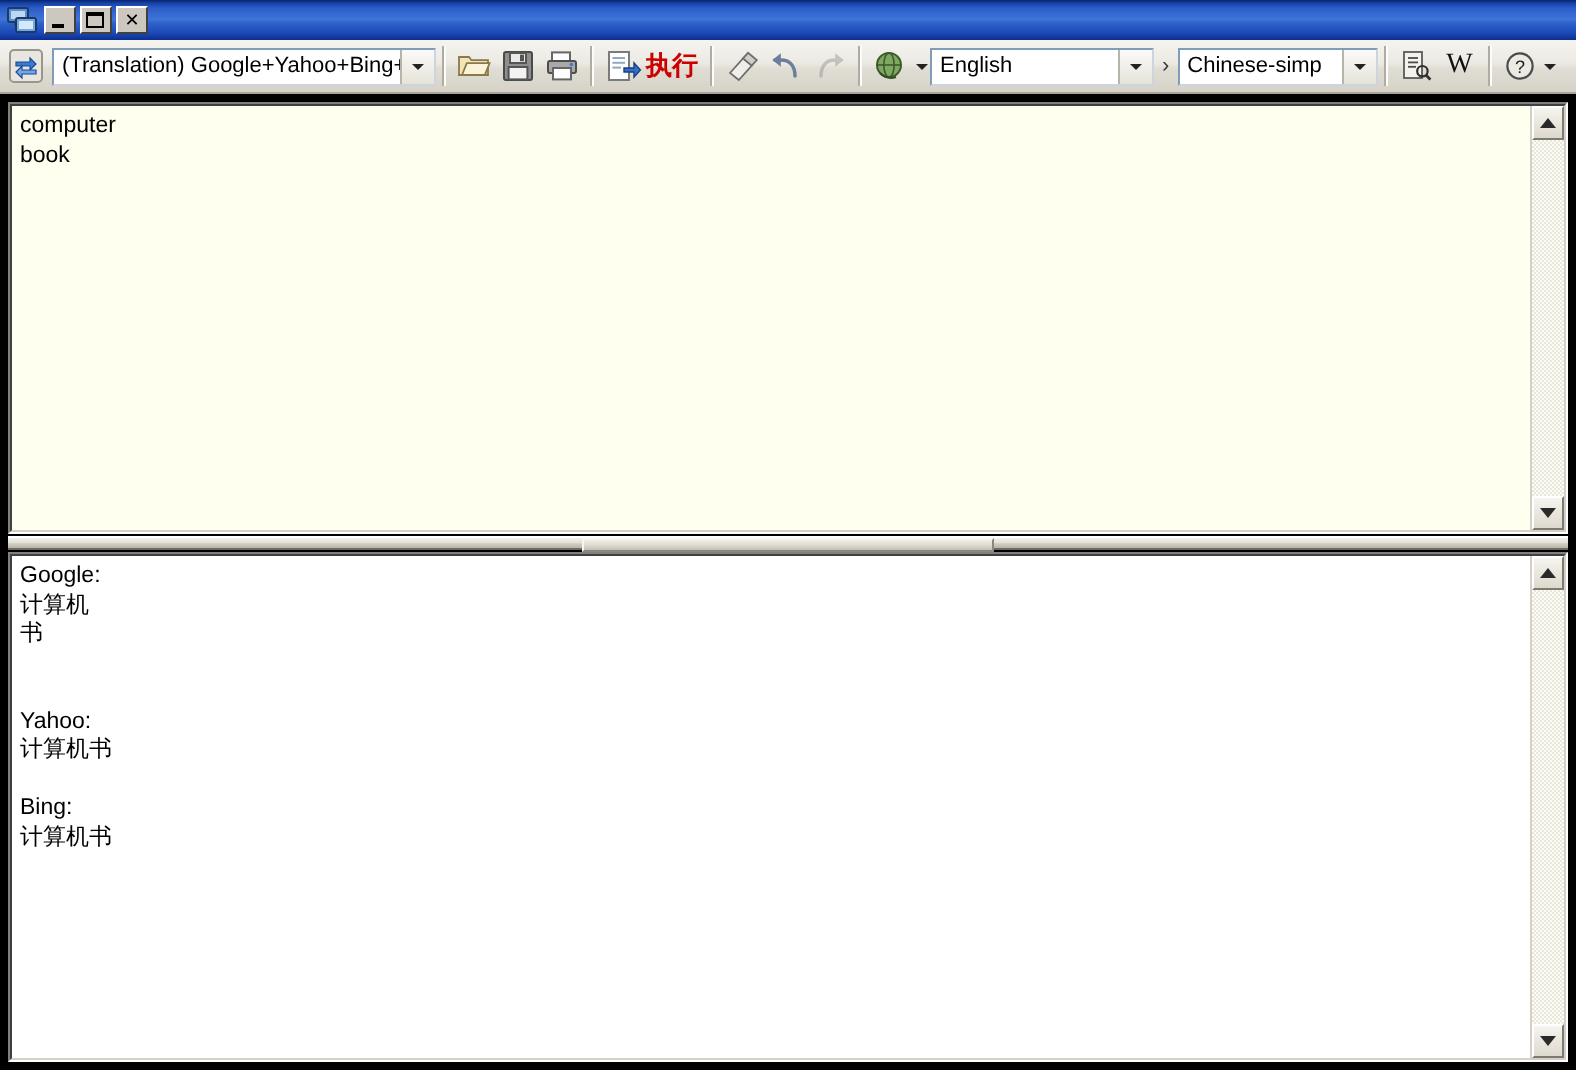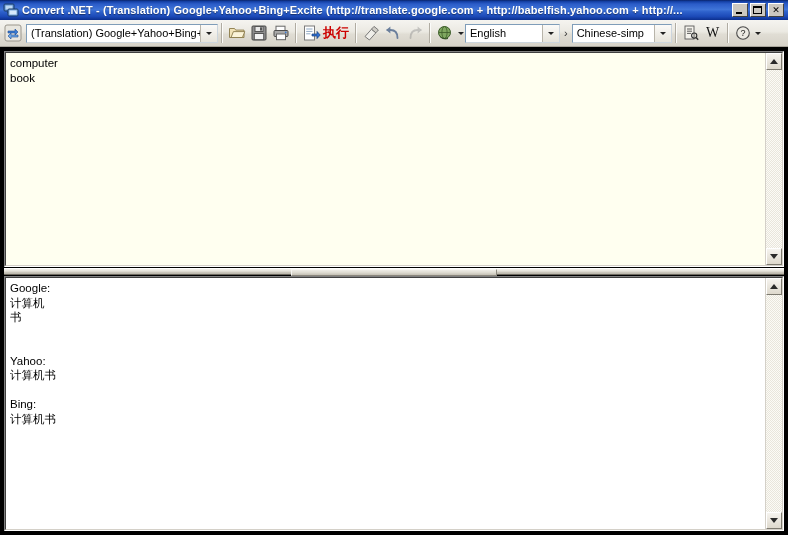--- a/index.html
+++ b/index.html
@@ -167,21 +167,21 @@
     border-left: 3.5px solid transparent;
     border-right: 3.5px solid transparent;
     border-top: 4px solid #222;
   }
   .caret-dn.sm {
     border-left-width: 3px;
     border-right-width: 3px;
     border-top-width: 3.5px;
   }
   .combo-main { width: 192px; margin-left: 2px; }
-  .combo-lang-a { width: 95px; }
+  .combo-lang-a { width: 112px; }
   .combo-lang-b { width: 100px; }
 
   .exec-label {
     color: #cc0000;
     font-weight: bold;
     font-size: 13px;
     padding-left: 2px;
     letter-spacing: 0px;
     white-space: nowrap;
   }
@@ -342,21 +342,20 @@
   <div class="titlebar">
     <div class="titlebar-icon">
       <svg width="16" height="16" viewBox="0 0 16 16">
         <rect x="1" y="2" width="10" height="7" rx="1" fill="#5a8fd0" stroke="#1b3a66" stroke-width="1"></rect>
         <rect x="2.5" y="3.5" width="7" height="4" fill="#bcd8f2"></rect>
         <rect x="4" y="9.5" width="5" height="1.5" fill="#2b4d7a"></rect>
         <rect x="5" y="7" width="10" height="7" rx="1" fill="#77a7df" stroke="#1b3a66" stroke-width="1"></rect>
         <rect x="6.5" y="8.5" width="7" height="4" fill="#d6e9fb"></rect>
       </svg>
     </div>
-    <div class="titlebar-text">Convert .NET - (Translation) Google+Yahoo+Bing+Excite (http://translate.google.com + http://babelfish.yahoo.com + http://...</div>
     <div class="win-buttons">
       <div class="win-btn">
         <span class="min-glyph"></span>
       </div>
       <div class="win-btn">
         <span class="max-glyph"></span>
       </div>
       <div class="win-btn">
         <span class="g">✕</span>
       </div>

